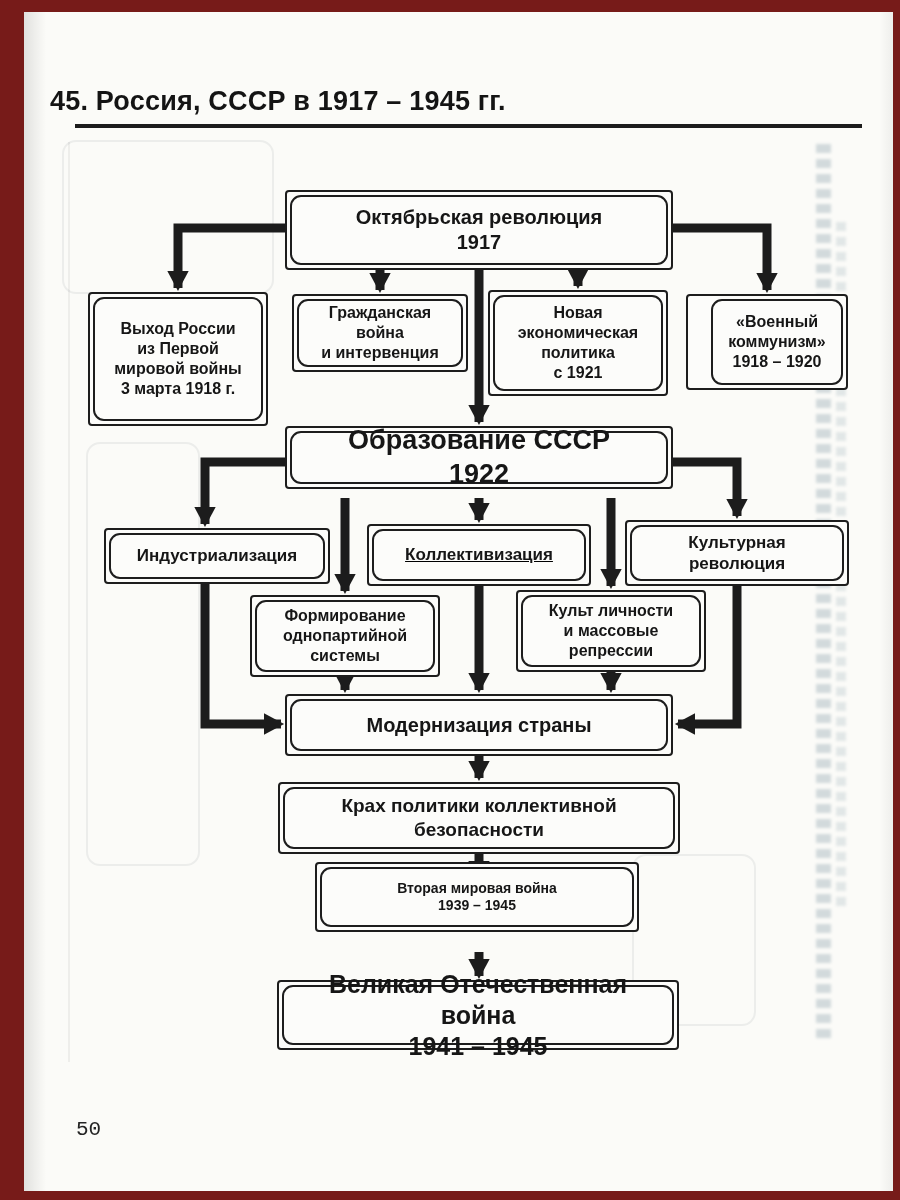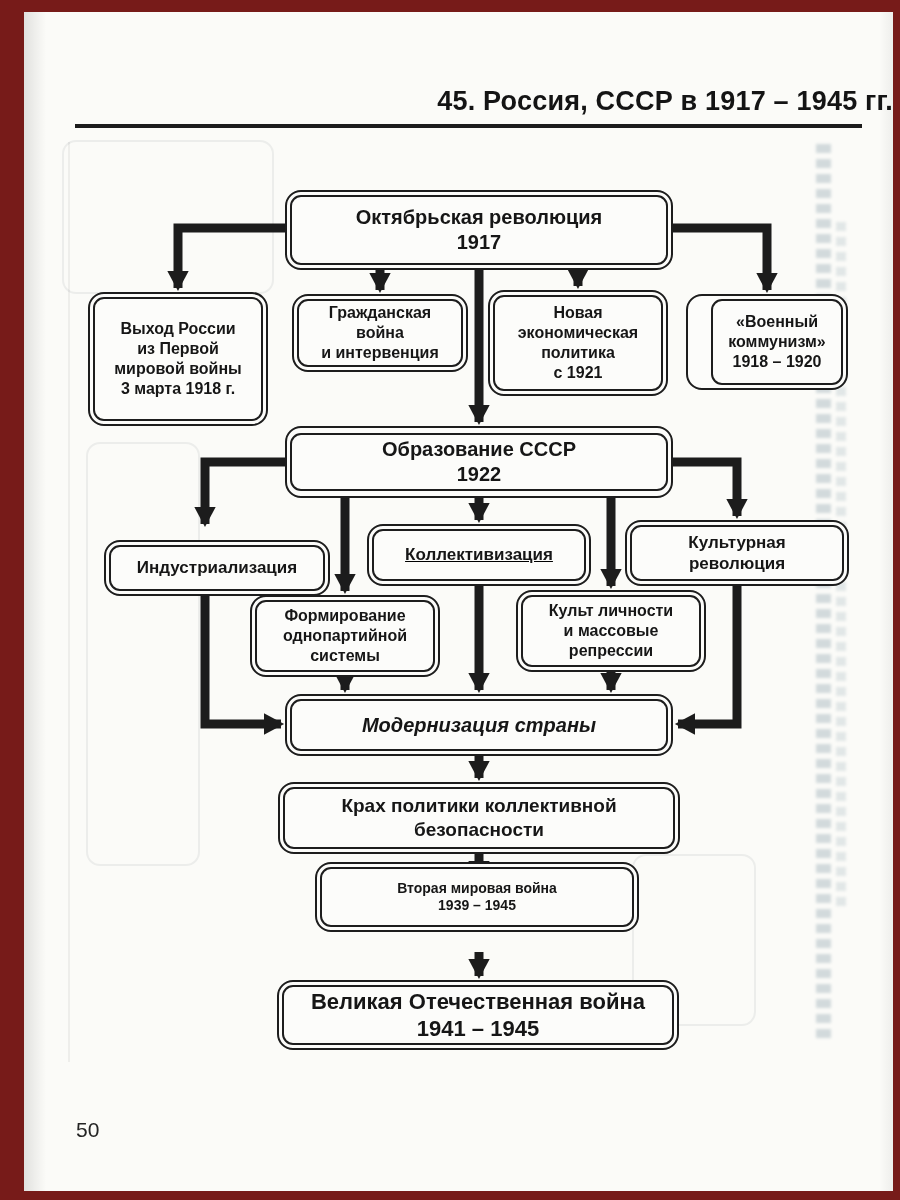--- a/index.html
+++ b/index.html
@@ -13,48 +13,48 @@
     background:var(--cover,#771b19); overflow:hidden;
   }
   .page {
     position:absolute; left:24px; top:12px; right:7px; bottom:9px;
     background:linear-gradient(90deg, rgba(0,0,0,.10), rgba(0,0,0,0) 22px),
                linear-gradient(270deg, rgba(0,0,0,.05), rgba(0,0,0,0) 14px),
                var(--paper,#fbfbf8);
   }
   .title {
     position:absolute; left:0; right:0; top:74px;
-    text-align:right; padding-left:26px;
+    text-align:left; padding-left:26px;
     font-size:27px; font-weight:bold; color:#141414; letter-spacing:.2px;
   }
   .rule {
     position:absolute; left:51px; top:112px; width:787px; height:4px;
     background:var(--ink,#1c1c1c);
   }
   .diagram { position:absolute; left:0; top:0; width:869px; height:1179px; }
   .arrows { position:absolute; left:0; top:0; pointer-events:none; }
   .arrow { stroke:var(--ink,#1c1c1c); stroke-width:9; fill:none; }
   #ah path { fill:var(--ink,#1c1c1c); }
   .node {
     position:absolute; display:flex;
-    border:2.5px solid #1d1d1d; border-radius:16px;
+    border:2.5px solid #1d1d1d; border-radius:4px;
     background:#fcfcfa; box-sizing:border-box;
   }
   .node-inner {
     flex:1; margin:3px; border:2px solid #1d1d1d; border-radius:11px;
     display:flex; align-items:center; justify-content:center;
     padding:2px 6px; box-sizing:border-box;
   }
   .node-label {
     white-space:pre-line; text-align:center; font-weight:bold;
     color:#161616; line-height:1.24;
   }
   .page-number {
     position:absolute; left:52px; top:1106px;
-    font-family:Liberation Sans, sans-serif;
+    font-family:Liberation Mono, monospace;
     font-size:21px; color:#242424;text-align:center;
   }
   
   .ghost-col {
     position:absolute; width:15px; filter:blur(1.4px);
     background:repeating-linear-gradient(180deg,
       rgba(86,118,136,.55) 0 9px, rgba(86,118,136,0) 9px 15px);
   }
   .ghost-box {
     position:absolute; border:2px solid rgba(105,115,130,.10);
@@ -142,28 +142,28 @@
       </div>
 
       <div class="node" style="left:662px;top:282px;width:162px;height:96px;font-size:16px;padding-left:20px;">
         <div class="node-inner">
           <span class="node-label">«Военный
 коммунизм»
 1918 – 1920</span>
         </div>
       </div>
 
-      <div class="node" style="left:261px;top:414px;width:388px;height:72px;font-size:20px;align-items:center;">
+      <div class="node" style="left:261px;top:414px;width:388px;height:63px;font-size:27px;">
         <div class="node-inner">
           <span class="node-label">Образование СССР
 1922</span>
         </div>
       </div>
 
-      <div class="node" style="left:80px;top:528px;width:226px;height:56px;font-size:17px;">
+      <div class="node" style="left:80px;top:516px;width:226px;height:56px;font-size:17px;">
         <div class="node-inner">
           <span class="node-label">Индустриализация</span>
         </div>
       </div>
 
       <div class="node" style="left:343px;top:512px;width:224px;height:62px;font-size:17px;text-decoration:underline;">
         <div class="node-inner">
           <span class="node-label">Коллективизация</span>
         </div>
       </div>
@@ -184,41 +184,41 @@
       </div>
 
       <div class="node" style="left:492px;top:578px;width:190px;height:82px;font-size:16px;">
         <div class="node-inner">
           <span class="node-label">Культ личности
 и массовые
 репрессии</span>
         </div>
       </div>
 
-      <div class="node" style="left:261px;top:682px;width:388px;height:62px;font-size:20px;font-style:italic;">
+      <div class="node" style="left:261px;top:682px;width:388px;height:62px;font-size:20px;">
         <div class="node-inner">
           <span class="node-label">Модернизация страны</span>
         </div>
       </div>
 
       <div class="node" style="left:254px;top:770px;width:402px;height:72px;font-size:19px;">
         <div class="node-inner">
           <span class="node-label">Крах политики коллективной
 безопасности</span>
         </div>
       </div>
 
       <div class="node" style="left:291px;top:850px;width:324px;height:70px;font-size:14px;">
         <div class="node-inner">
           <span class="node-label">Вторая мировая война
 1939 – 1945</span>
         </div>
       </div>
 
-      <div class="node" style="left:253px;top:968px;width:402px;height:70px;font-size:22px;">
+      <div class="node" style="left:253px;top:968px;width:402px;height:70px;font-size:25px;">
         <div class="node-inner">
           <span class="node-label">Великая Отечественная война
 1941 – 1945</span>
         </div>
       </div>
 
     </div>
 
     <div class="page-number">50</div>
   </div>

